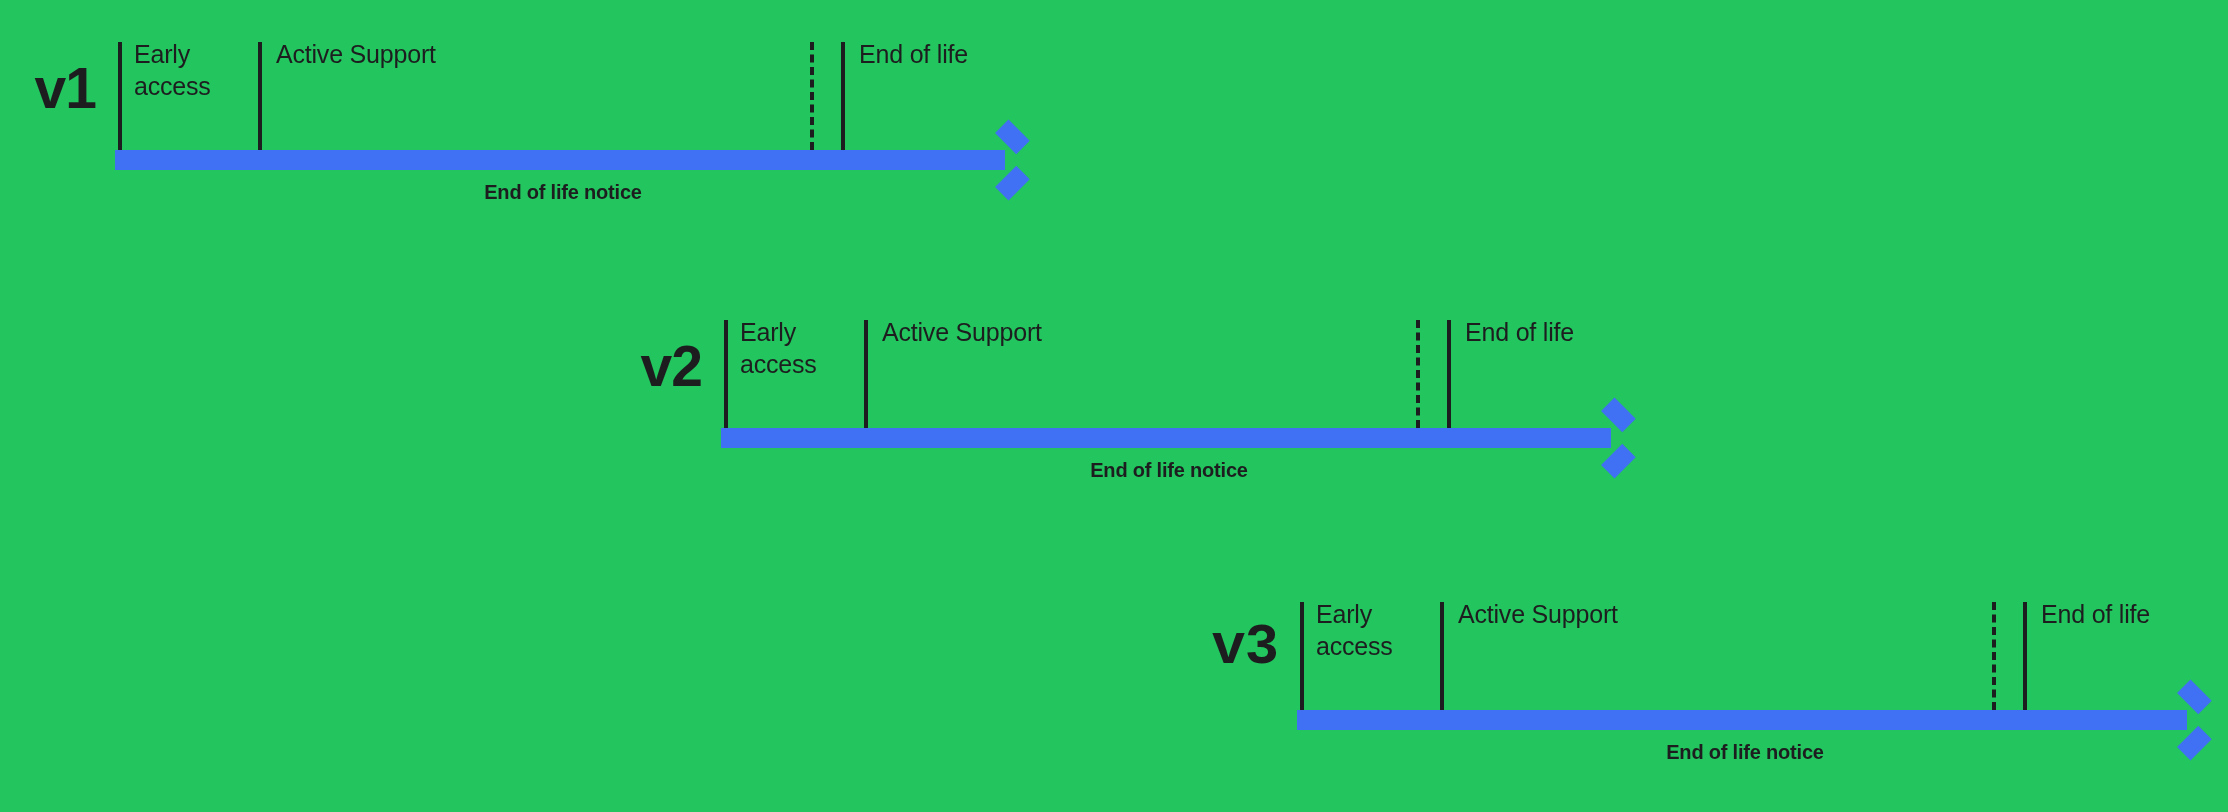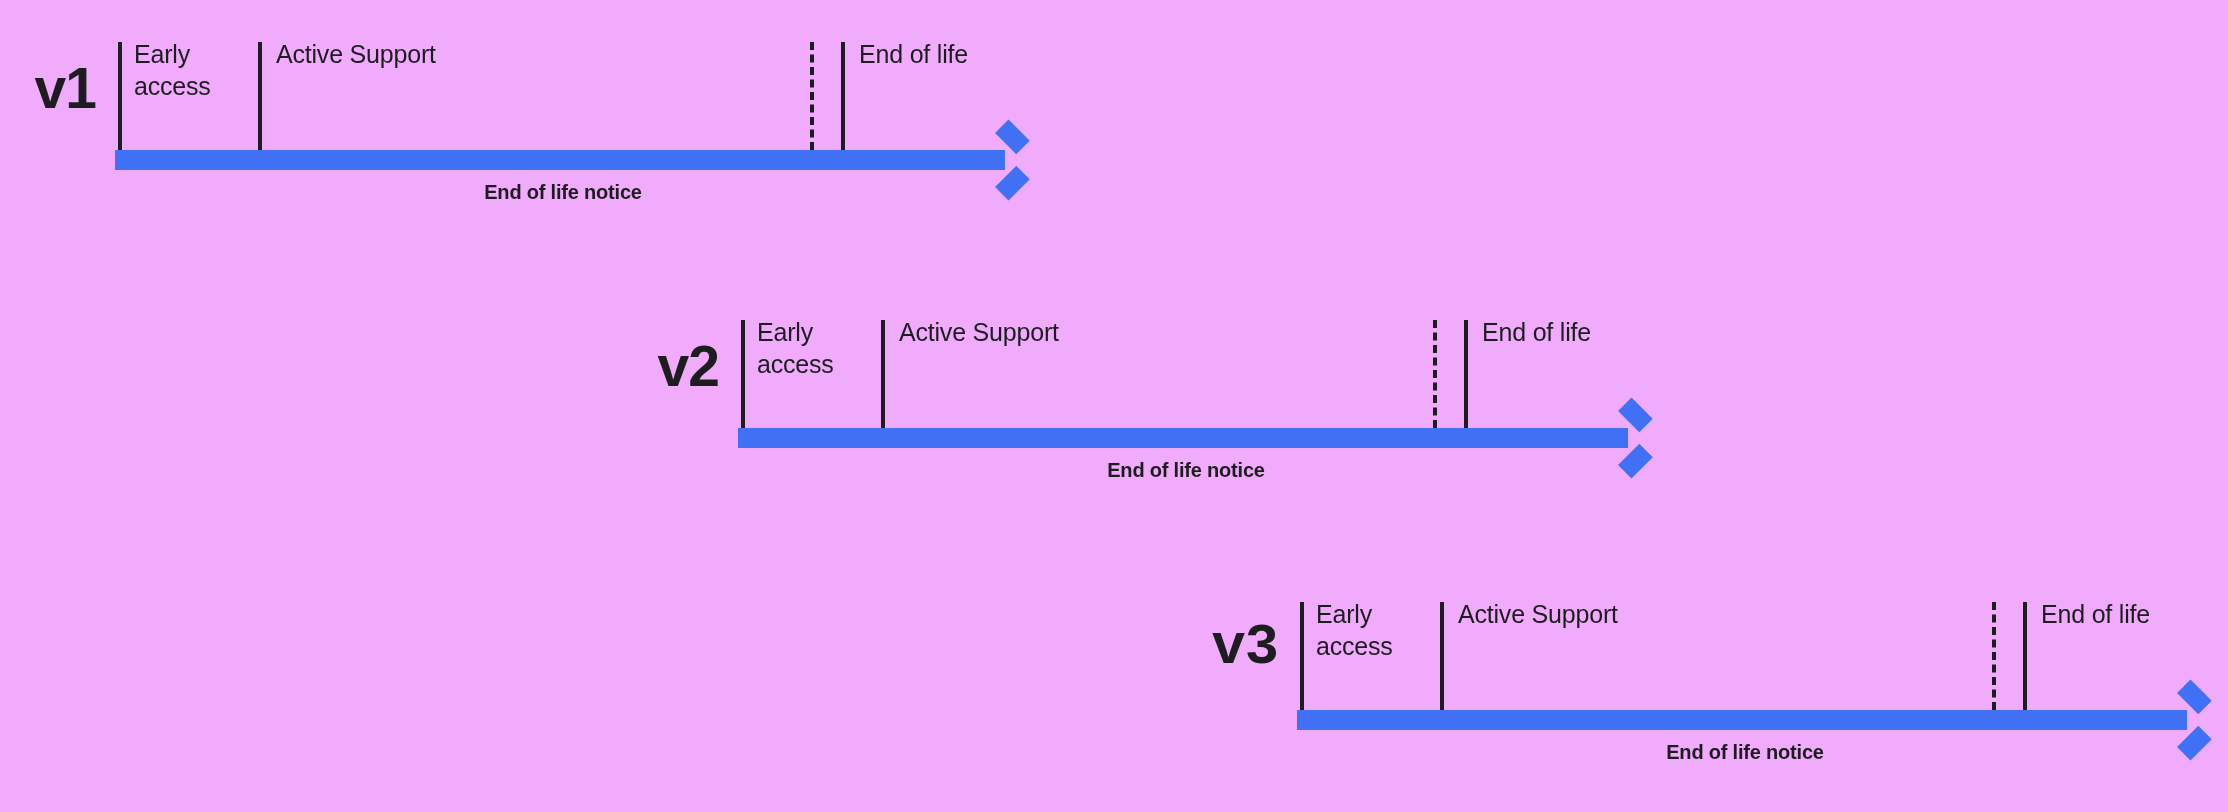--- a/index.html
+++ b/index.html
@@ -10,21 +10,21 @@
   }
   body {
     font-family: "Liberation Sans", sans-serif;
     -webkit-font-smoothing: antialiased;
   }
 
   #stage {
     position: relative;
     width: 2228px;
     height: 812px;
-    background: #f0abfc;
+    background: #22c55e;
     overflow: hidden;
   }
 
   
   .timeline-row {
     position: absolute;
     height: 230px;
   }
 
   
@@ -153,21 +153,21 @@
 
       <div class="axis-arrow" style="left:-3px; top:150px; width:920px;">
         <div class="axis-shaft" style="width:890px;"></div>
         <div class="axis-head" style="left:876px;"></div>
       </div>
     </div>
 
     <div class="notice-label" style="left:118px; top:182px; width:890px;">End of life notice</div>
   </div>
 
-  <div class="timeline-row" style="left:623px; top:278px; width:1060px;">
+  <div class="timeline-row" style="left:606px; top:278px; width:1060px;">
 
     <div class="version-label" style="left:0px; top:60px; width:96px;">v2</div>
 
     <div class="track" style="left:118px; width:942px;">
 
       <div class="divider" style="left:0px;"></div>
       <div class="divider" style="left:140px;"></div>
       <div class="divider-dashed" style="left:692px;"></div>
       <div class="divider" style="left:723px;"></div>
 

